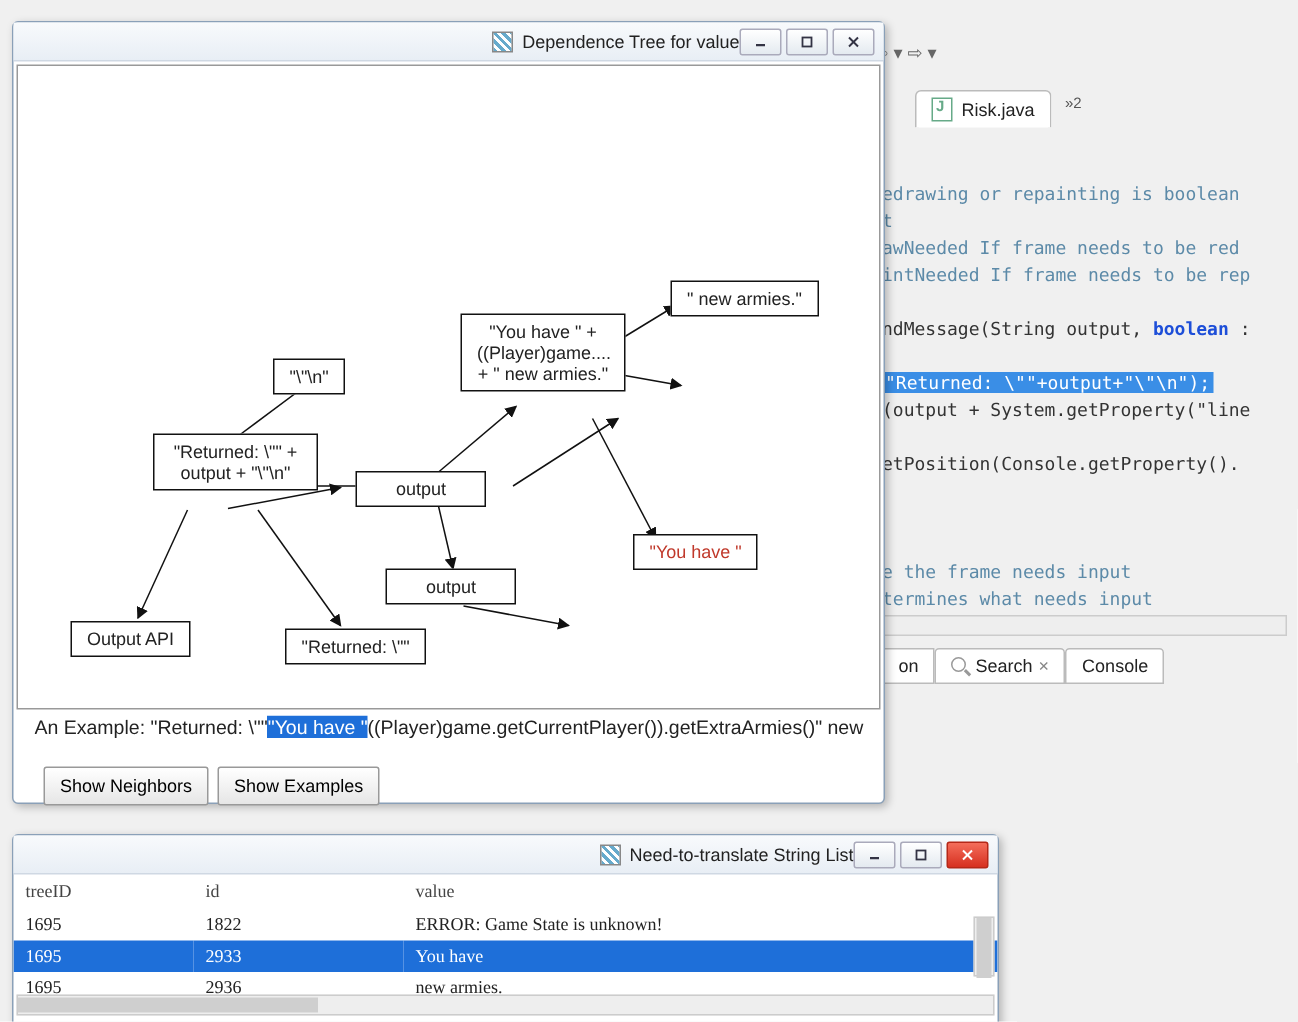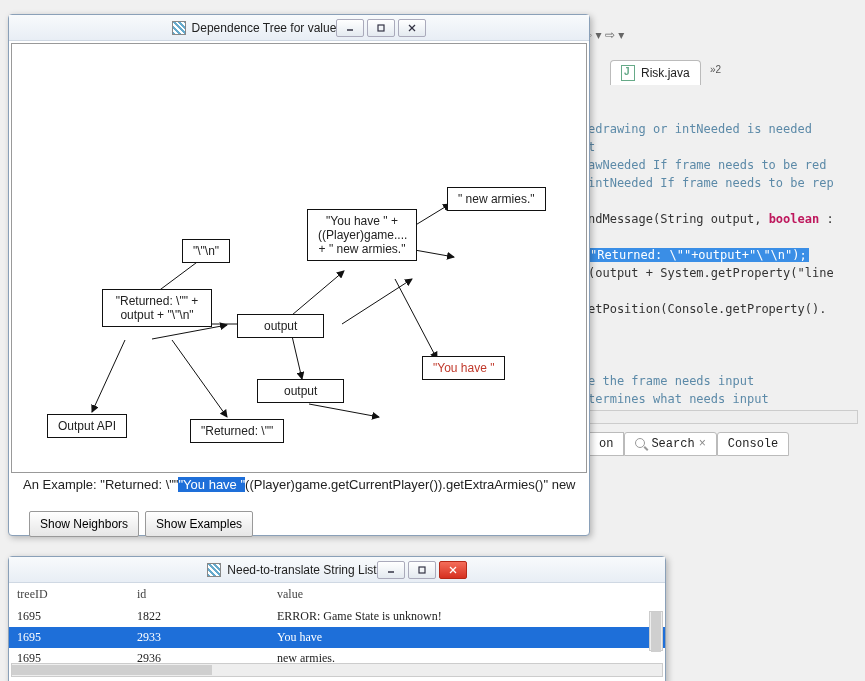--- a/index.html
+++ b/index.html
@@ -40,25 +40,25 @@
     position: absolute; left: 710px; top: 64px;
     font-size: 10px; color: #555;
   }
   .bg-code {
     position: absolute; left: 588px; top: 120px;
     font-family: "Consolas", monospace; font-size: 12px;
     line-height: 18px; white-space: pre;
     color: #333;
   }
   .bg-code .comment { color: #5c8aa8; }
-  .bg-code .kw { color: #be185d; font-weight: bold; }
+  .bg-code .kw { color: #1d4ed8; font-weight: bold; }
   .bg-code .hilite { background: #3a8ee6; color: #fff; padding: 0 2px;}
   .bg-bottom-tabs {
     position: absolute; left: 588px; top: 432px;
-    display: flex; gap: 0; font-family: Liberation Mono, monospace;
+    display: flex; gap: 0;
   }
   .bg-bottom-tabs .tab {
     border: 1px solid #bbb; background: #fff;
     padding: 4px 10px; display: flex; align-items: center; gap: 4px;
     border-radius: 3px 3px 0 0;
   }
   .bg-bottom-tabs .tab.cut { border-radius: 0; }
   .search-icon {
     width: 12px; height: 12px; position: relative;
   }
@@ -78,21 +78,21 @@
 
   
   .window {
     position: absolute;
     border: 1px solid #8aa0b8;
     border-radius: 4px;
     background: #fff;
     box-shadow: 2px 2px 6px rgba(0,0,0,0.25);
   }
   .titlebar {
-    display: flex; align-items: center; justify-content: center;
+    display: flex; align-items: center; justify-content: flex-end;
     height: 26px;
     background: linear-gradient(#f8fafc, #e8eef5);
     border-bottom: 1px solid #cfd8e3;
     padding: 0 6px;
   }
   .titlebar .left { display: flex; align-items: center; gap: 6px; }
   .appicon {
     width: 14px; height: 14px;
     background: #fff; border: 1px solid #888;
     background: repeating-linear-gradient(45deg,#6ac,#6ac 2px,#fff 2px,#fff 4px);
@@ -177,21 +177,21 @@
 <body>
 
 <div class="bg-toolbar">◦ ▾ ⇨ ▾</div>
 
 <div class="bg-tab">
   <span class="file-icon"></span>
   <span>Risk.java</span>
 </div>
 <span class="bg-overflow">»2</span>
 
-<pre class="bg-code"><span class="comment">edrawing or intNeeded is needed</span>
+<pre class="bg-code"><span class="comment">edrawing or repainting is boolean</span>
 <span class="comment">t</span>
 <span class="comment">awNeeded If frame needs to be red</span>
 <span class="comment">intNeeded If frame needs to be rep</span>
 
 <span>ndMessage(String output, </span><span class="kw">boolean </span>:
 
 <span class="hilite">"Returned: \""+output+"\"\n");</span>
 <span>(output + System.getProperty("line</span>
 
 <span>etPosition(Console.getProperty().</span>

